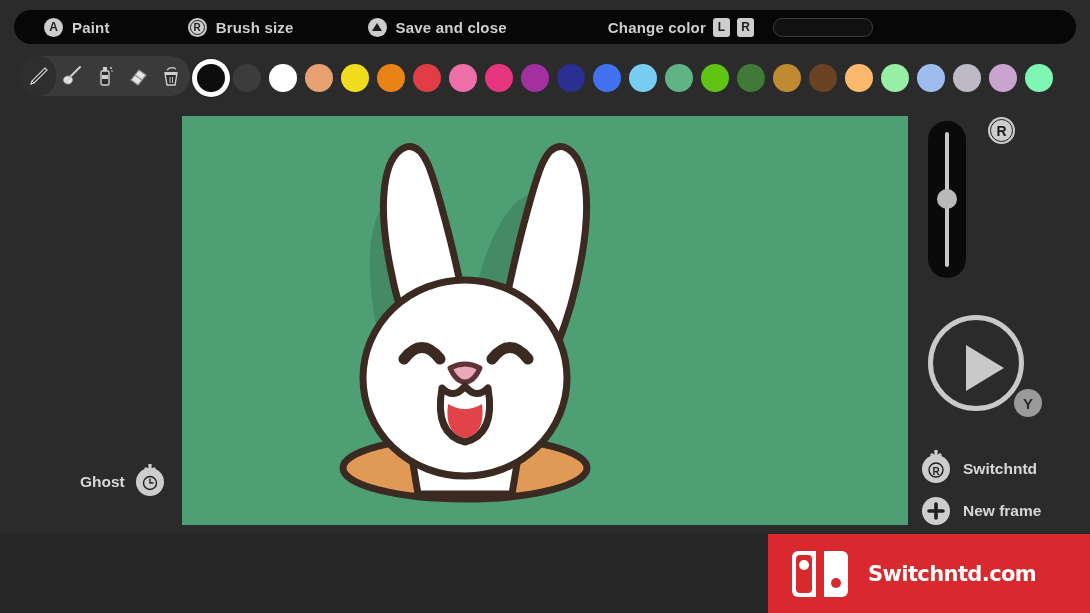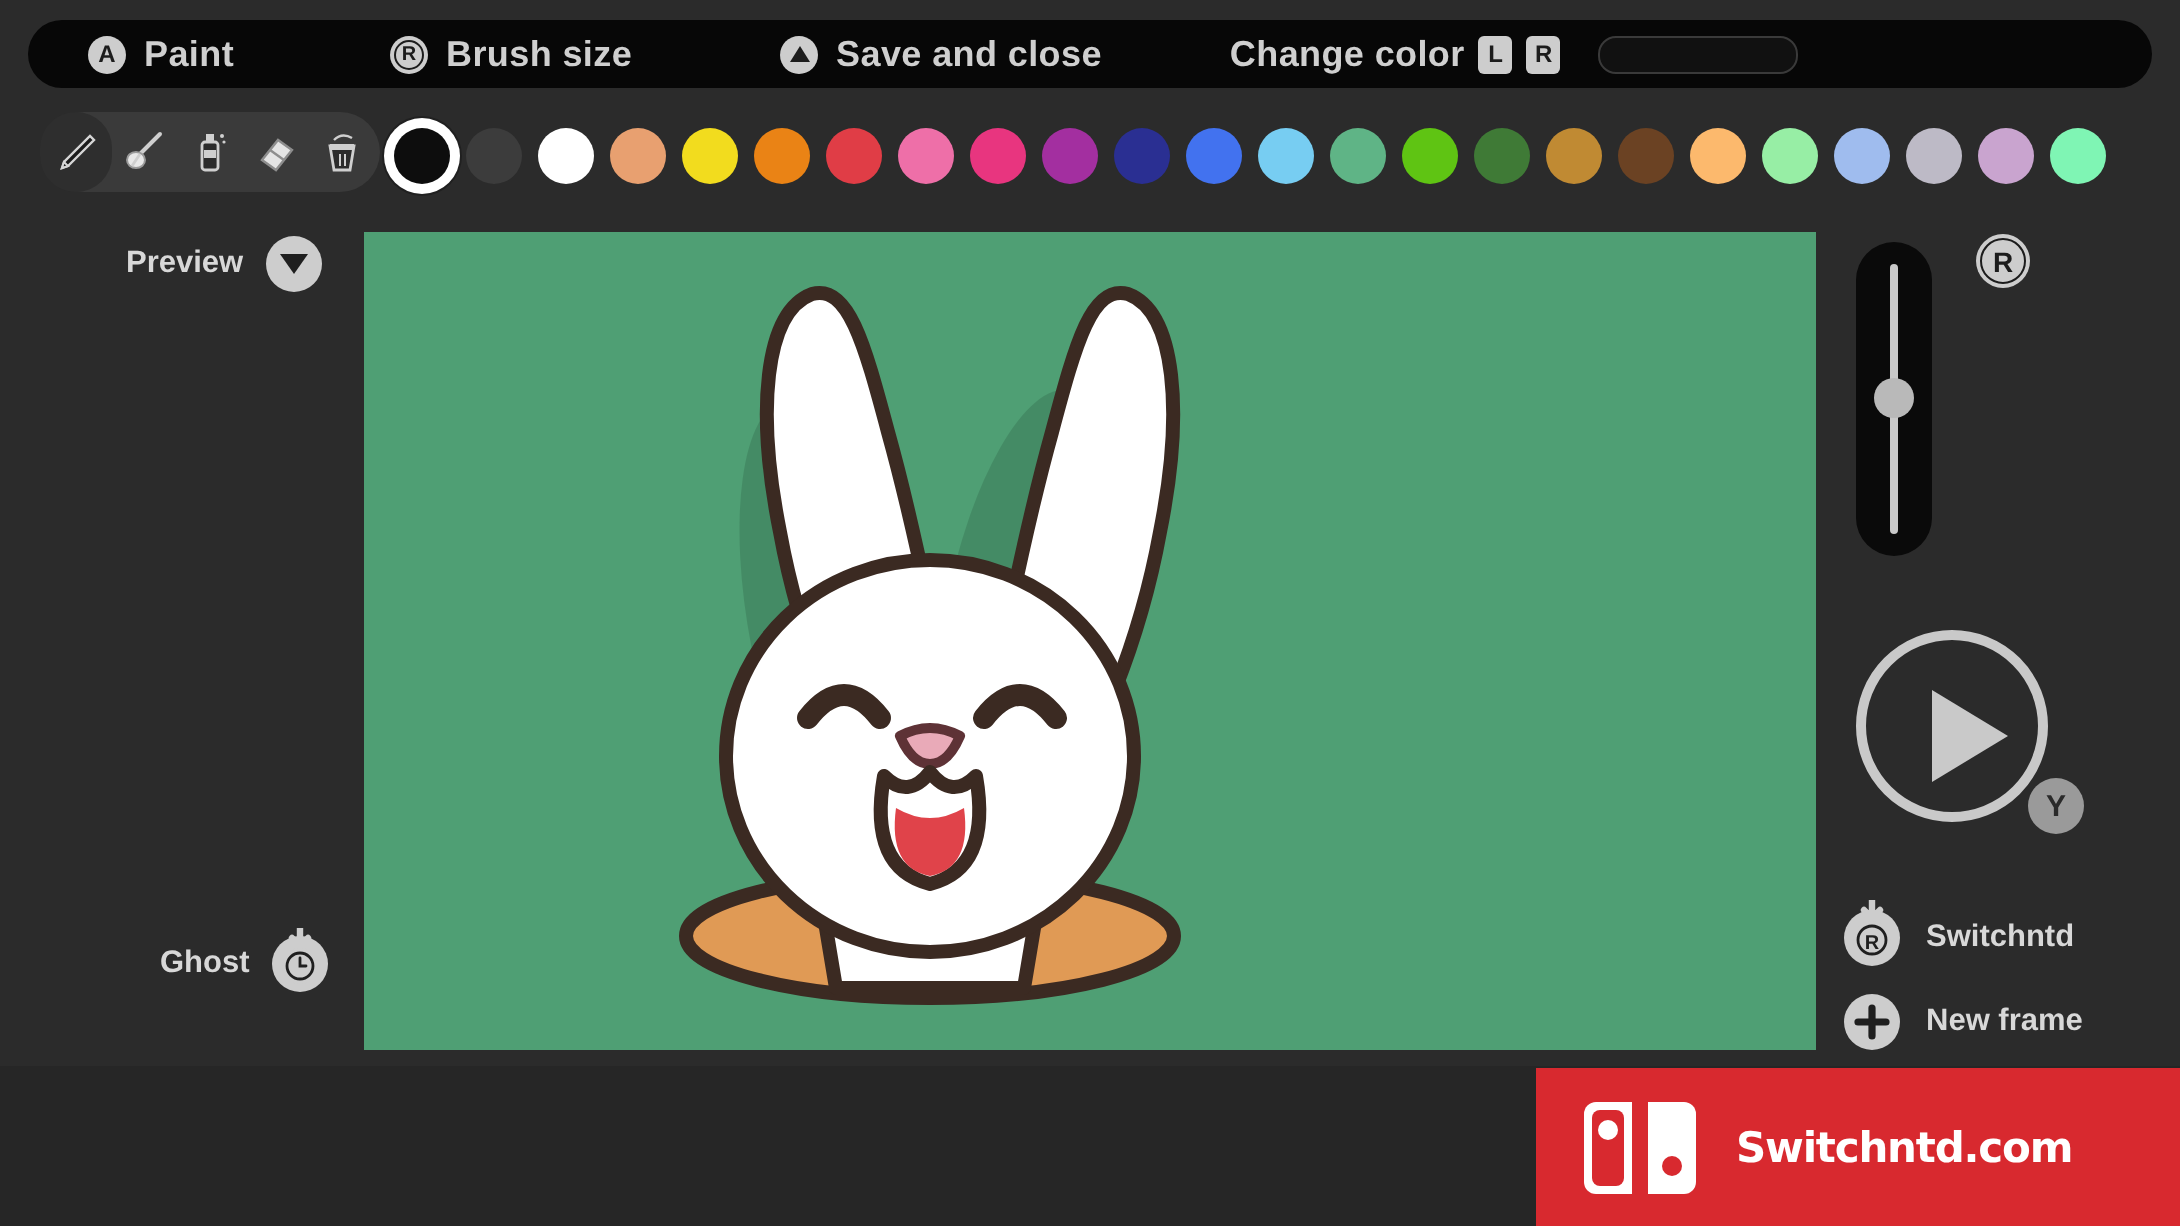--- a/index.html
+++ b/index.html
@@ -11,21 +11,21 @@
   }
   #app{position:relative;width:1090px;height:613px;background:#2b2b2b;}
 
   
   .topbar{
     position:absolute;left:14px;top:10px;width:1062px;height:34px;
     background:#070707;border-radius:17px;
     display:flex;align-items:center;
   }
   .hint{display:flex;align-items:center;gap:9px;height:34px;}
-  .hint-label{color:#cfcfcf;font-size:18px;font-weight:bold;letter-spacing:.2px;}
+  .hint-label{color:#cfcfcf;font-size:15px;font-weight:bold;letter-spacing:.2px;}
   .btn-circ{
     width:19px;height:19px;border-radius:50%;
     background:#cdcdcd;color:#1c1c1c;
     display:flex;align-items:center;justify-content:center;
     font-size:12px;font-weight:bold;flex:none;
   }
   .btn-circ.ring{background:#cdcdcd;position:relative;}
   .btn-circ.ring::after{
     content:"";position:absolute;left:2px;top:2px;right:2px;bottom:2px;
     border:1.5px solid #1c1c1c;border-radius:50%;
@@ -164,21 +164,21 @@
     </div>
 
 
     <div class="hint" style="margin-left:74px;">
       <div class="btn-circ">
           <span class="tri-up"></span>
         </div>
       <div class="hint-label">Save and close</div>
     </div>
 
-    <div class="hint" style="margin-left:64px;gap:7px;align-items:center;">
+    <div class="hint" style="margin-left:101px;gap:7px;align-items:center;">
       <div class="hint-label">Change color</div>
       <div class="btn-sq">L</div>
       <div class="btn-sq">R</div>
       <div class="pill-blank" style="margin-left:12px;"></div>
     </div>
 
   </div>
 
   <div class="toolrow">
 
@@ -290,26 +290,20 @@
         </div>
         <div class="sw">
           <i style="background: rgb(201, 164, 207);"></i>
         </div>
         <div class="sw">
           <i style="background: rgb(127, 245, 180);"></i>
         </div>
       </div>
   </div>
 
-  <div class="side-row" style="left:63px;top:118px;">
-    <div class="lbl-right">Preview</div>
-    <div class="circ-btn">
-      <span style="width:0;height:0;border-left:7px solid transparent;border-right:7px solid transparent;border-top:10px solid #1f1f1f;display:block;"></span>
-    </div>
-  </div>
 
 
   <div class="side-row" style="left:80px;top:448px;margin-top:20px;">
     <div class="lbl-right">Ghost</div>
     <div class="circ-btn">
       <svg width="26" height="30" viewBox="0 0 26 30" style="position:absolute;left:1px;top:-4px;">
         <path d="M13 0 L13 8 M9 5 L13 9 L17 5" stroke="#cdcdcd" stroke-width="3.2" fill="none" stroke-linecap="round" stroke-linejoin="round"></path>
         <circle cx="13" cy="19" r="9" fill="#cdcdcd"></circle>
         <circle cx="13" cy="19" r="6.5" fill="none" stroke="#1f1f1f" stroke-width="1.4"></circle>
         <path d="M13 15 L13 19 L16 19" stroke="#1f1f1f" stroke-width="1.4" fill="none" stroke-linecap="round"></path>

